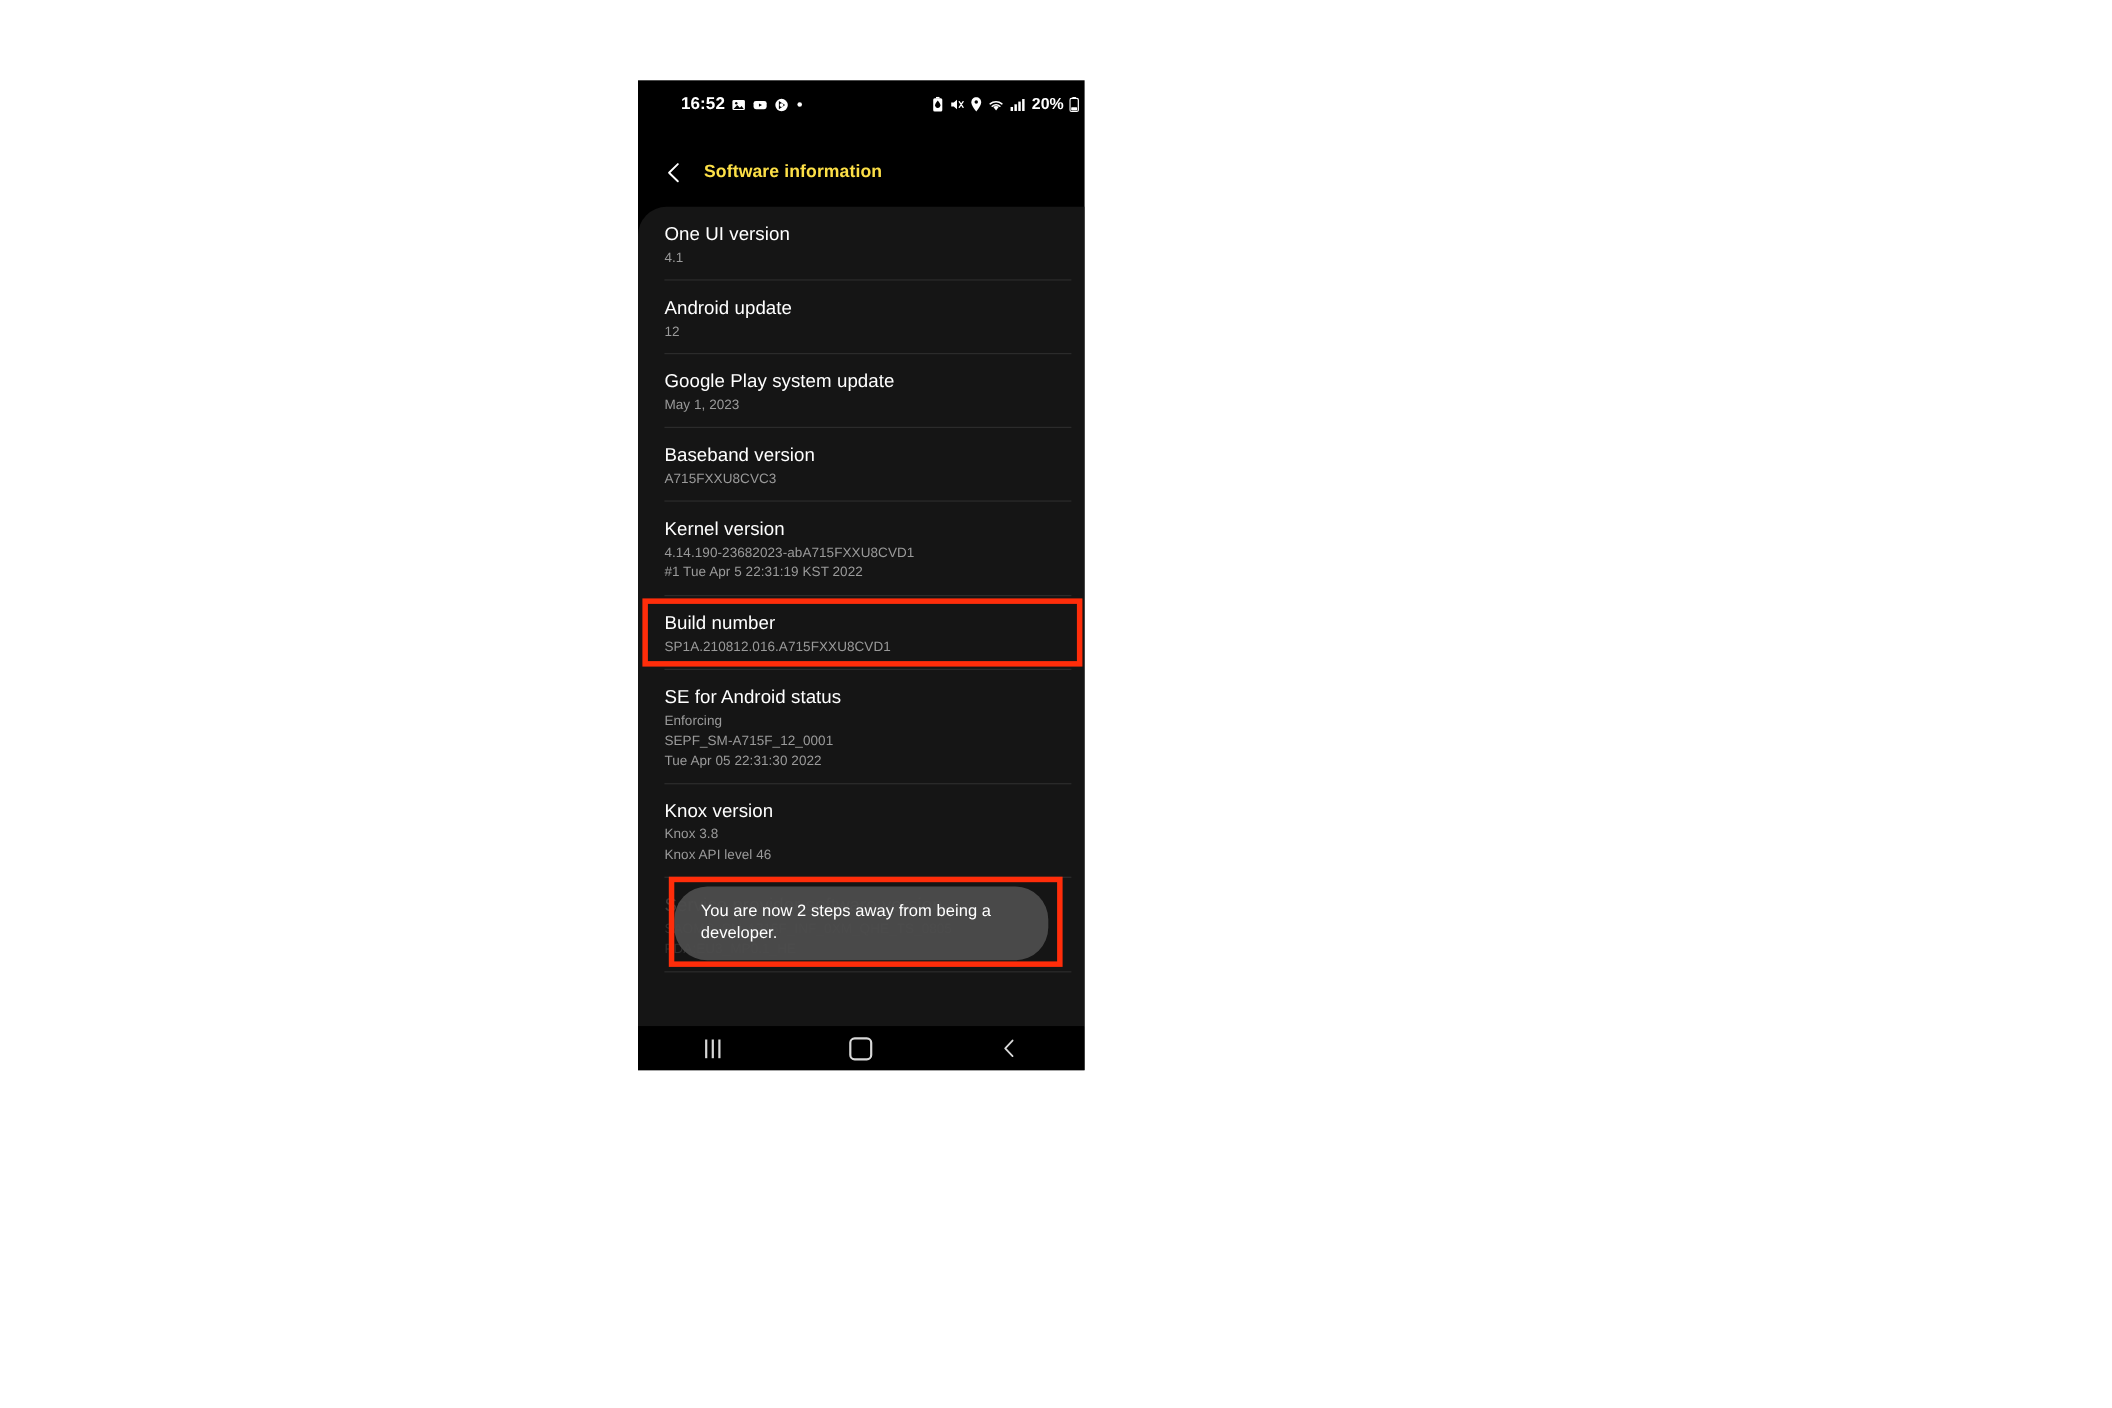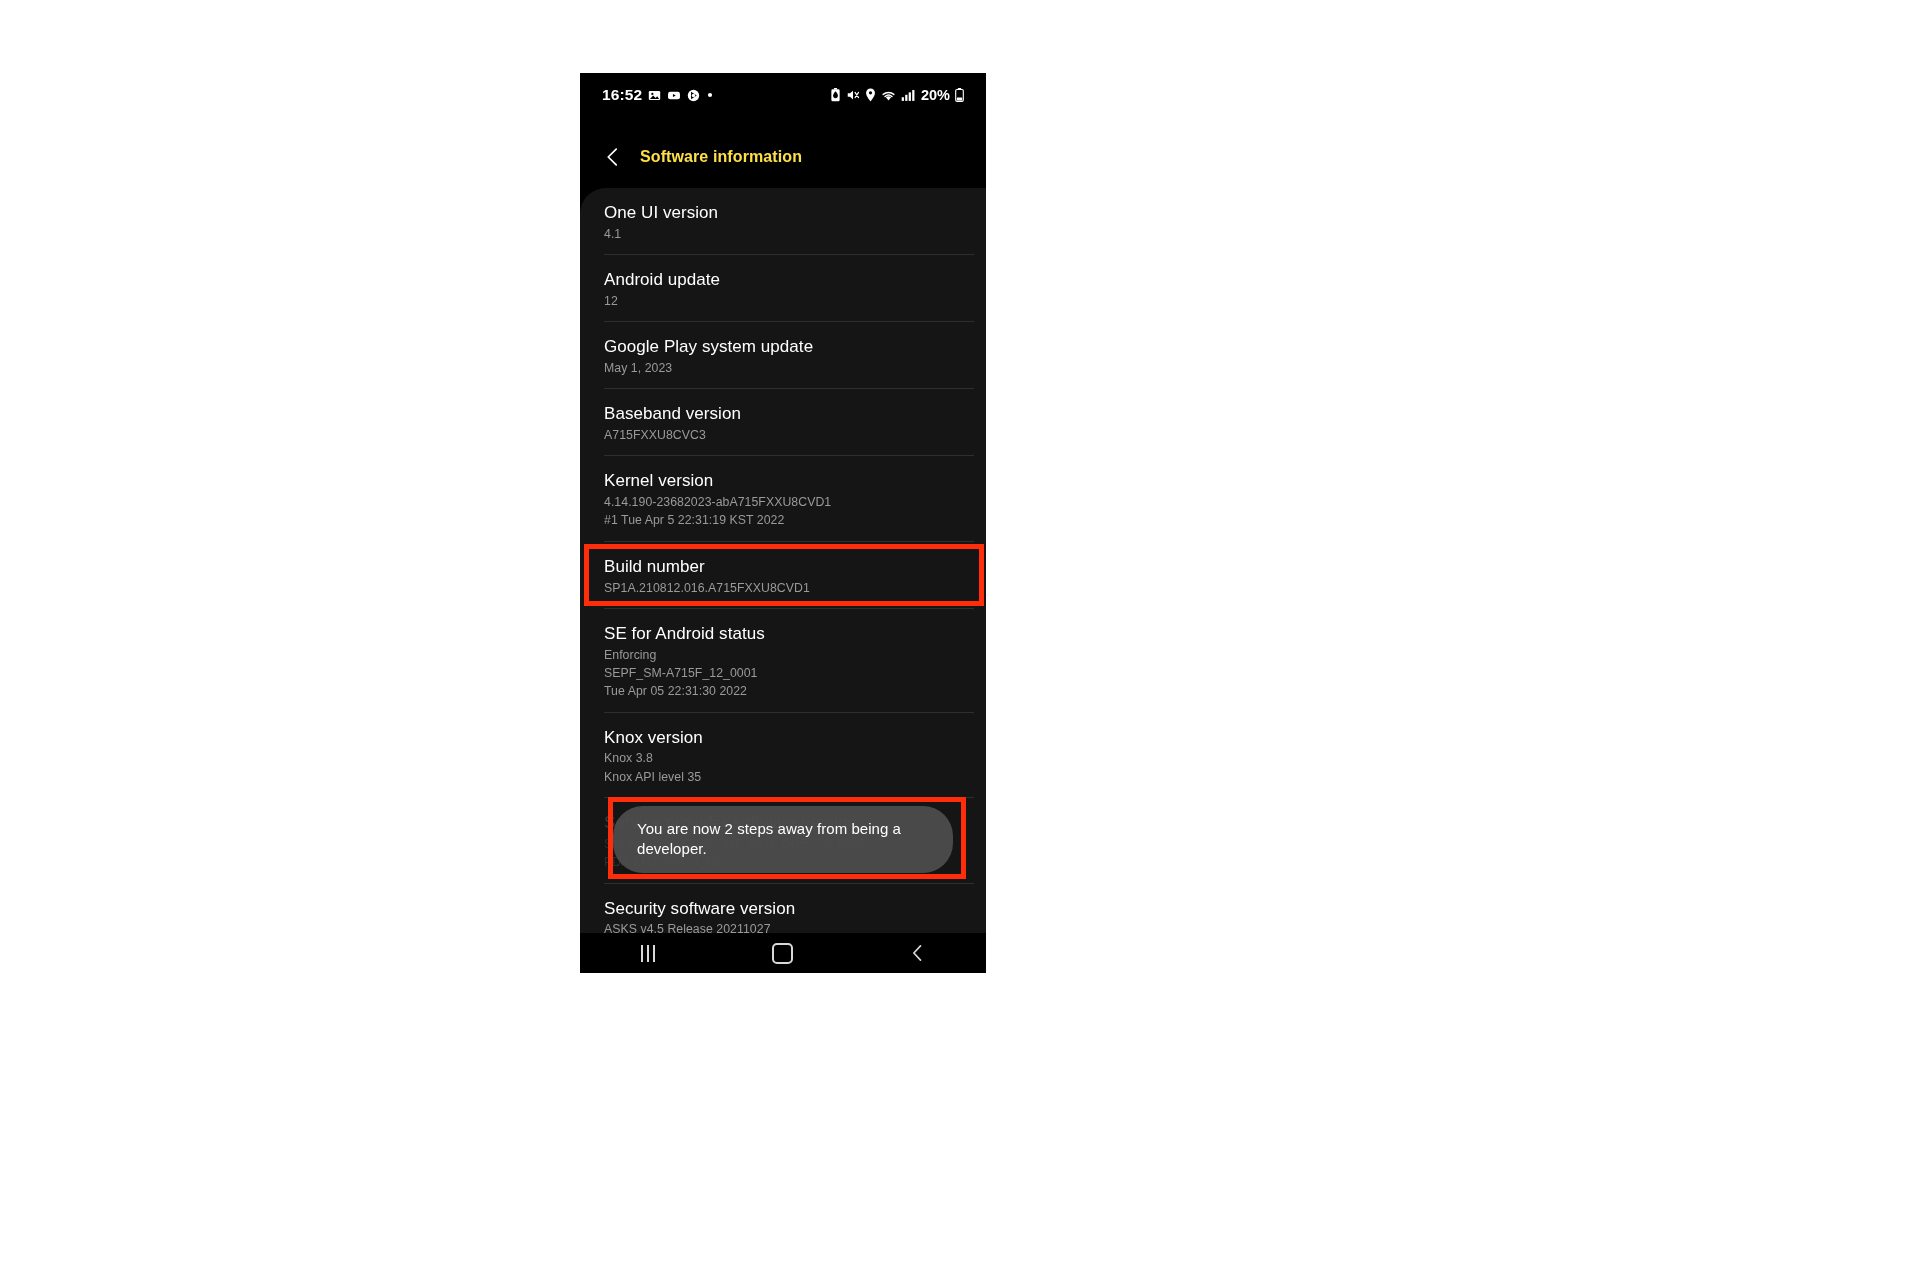--- a/index.html
+++ b/index.html
@@ -26,21 +26,21 @@
     top: 73px;
     width: 406px;
     height: 900px;
     background: #000000;
     overflow: hidden;
   }
 
   
   #statusbar {
     position: absolute;
-    left: 0; top: 0;
+    left: 17px; top: 0;
     width: 406px;
     height: 44px;
     display: flex;
     align-items: center;
     justify-content: space-between;
     padding: 0 22px;
     box-sizing: border-box;
     color: #ffffff;
   }
   .sb-left {
@@ -343,35 +343,31 @@
         <div class="row-title">SE for Android status</div>
         <div class="row-sub">Enforcing</div>
         <div class="row-sub">SEPF_SM-A715F_12_0001</div>
         <div class="row-sub">Tue Apr 05 22:31:30 2022</div>
         <div class="divider"></div>
       </div>
 
       <div class="row">
         <div class="row-title">Knox version</div>
         <div class="row-sub">Knox 3.8</div>
-        <div class="row-sub">Knox API level 35</div>
+        <div class="row-sub">Knox API level 46</div>
         <div class="divider"></div>
       </div>
 
       <div class="row obscured">
         <div class="row-title">Service provider software version</div>
         <div class="row-sub">SAOMC_SM-A715F_INF_0XM_QHE_TS_0805</div>
         <div class="row-sub">PDA:EU3_MP0.1_HE</div>
         <div class="divider"></div>
       </div>
 
-      <div class="row">
-        <div class="row-title">Security software version</div>
-        <div class="row-sub">ASKS v4.5 Release 20211027</div>
-      </div>
 
     </div>
 
     <div id="toast">
       <div id="toast-text">You are now 2 steps away from being a developer.</div>
     </div>
 
     <div id="navbar">
       <div class="nav-btn">
         <span class="nav-recents">

